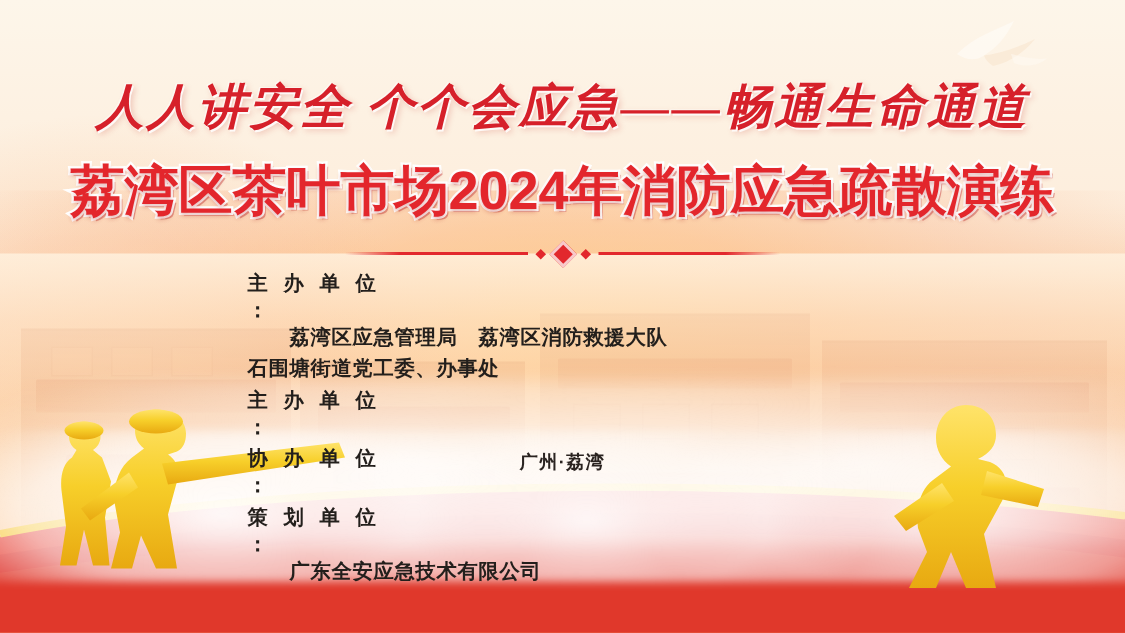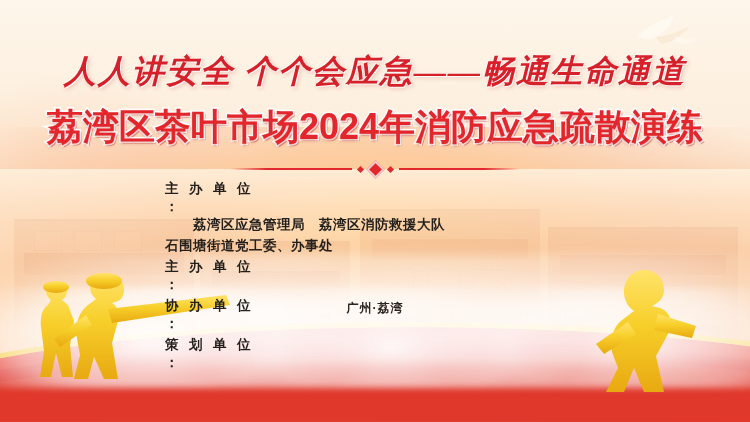--- a/index.html
+++ b/index.html
@@ -265,20 +265,21 @@
       <span class="org-label">主办单位</span>
       <span class="org-colon">：</span>
     </div>
     <div class="org-row">
       <span class="org-label">协办单位</span>
       <span class="org-colon">：</span>
     </div>
     <div class="org-row">
       <span class="org-label">策划单位</span>
       <span class="org-colon">：</span>
+      <span class="org-value">广东全安应急技术有限公司</span>
     </div>
   </div>
 
   <div class="place-date">
     <div class="place">广州·荔湾</div>
   </div>
 
 </div>
 
 </body></html>

